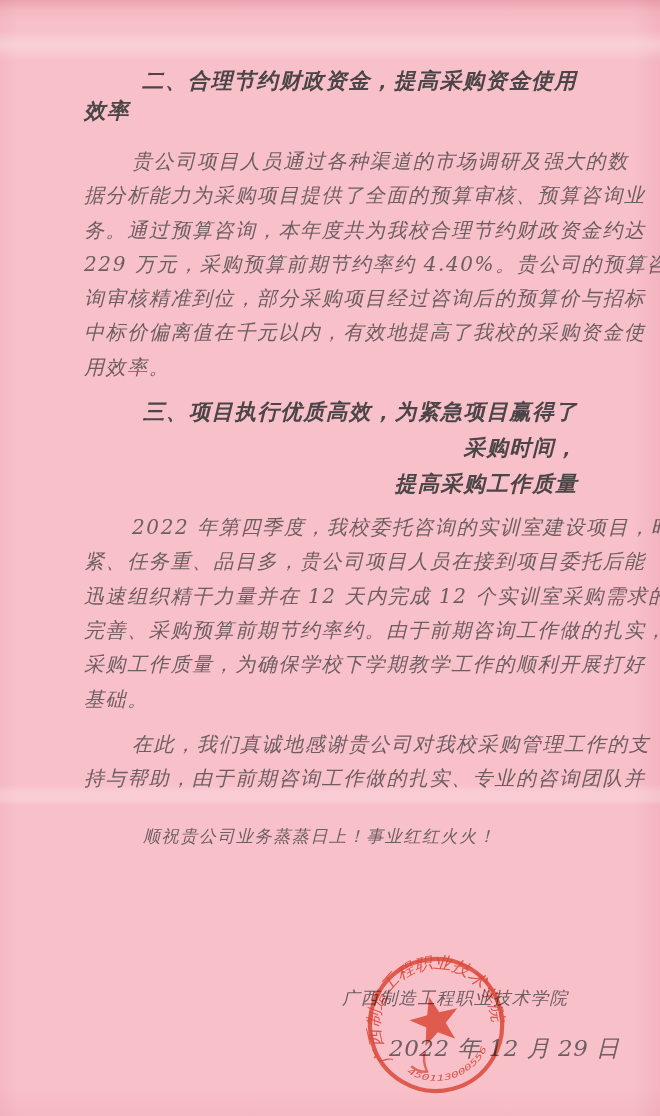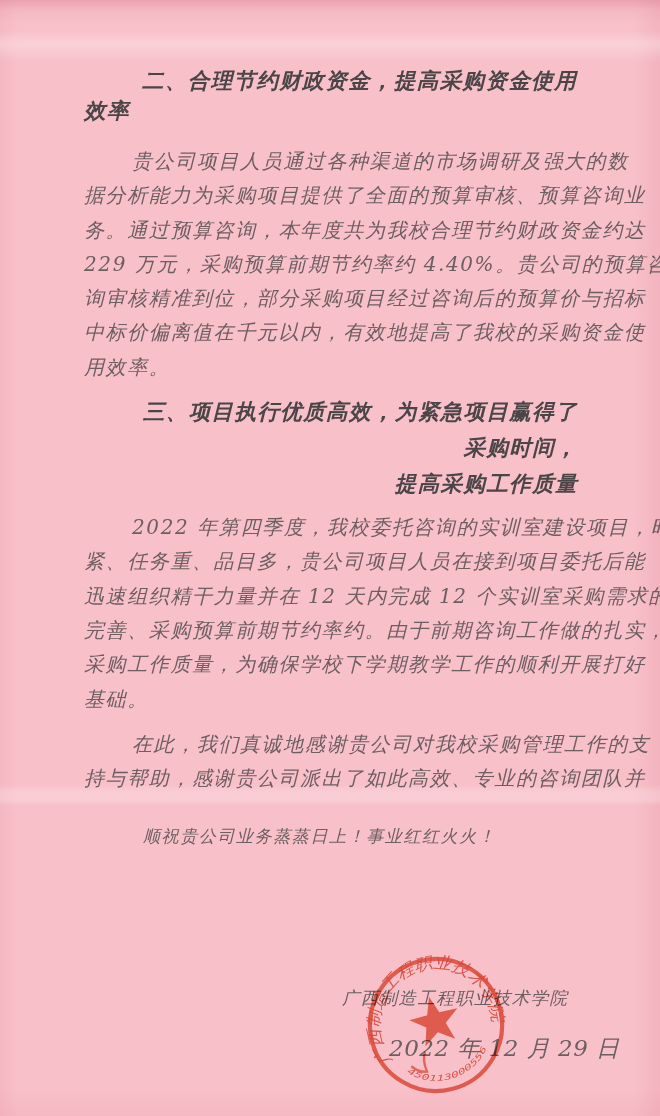--- a/index.html
+++ b/index.html
@@ -91,21 +91,21 @@
       <div class="bl ind">2022 年第四季度，我校委托咨询的实训室建设项目，时</div>
       <div class="bl">紧、任务重、品目多，贵公司项目人员在接到项目委托后能</div>
       <div class="bl">迅速组织精干力量并在 12 天内完成 12 个实训室采购需求的</div>
       <div class="bl">完善、采购预算前期节约率约。由于前期咨询工作做的扎实，</div>
       <div class="bl">采购工作质量，为确保学校下学期教学工作的顺利开展打好</div>
       <div class="bl last">基础。</div>
     </div>
 
     <div class="p3">
       <div class="bl ind">在此，我们真诚地感谢贵公司对我校采购管理工作的支</div>
-      <div class="bl">持与帮助，感谢贵公司派出了如此高效、专业的咨询团队并</div>
+      <div class="bl">持与帮助，由于前期咨询工作做的扎实、专业的咨询团队并</div>
     </div>
 
     <div class="closing">顺祝贵公司业务蒸蒸日上！事业红红火火！</div>
   </div>
 
   <div class="sig-org">广西制造工程职业技术学院</div>
   <div class="sig-date">2022 年 12 月 29 日</div>
 
   <svg class="seal" width="156" height="156" viewBox="-78 -78 156 156" xmlns="http://www.w3.org/2000/svg">
     <g transform="rotate(-14)">

